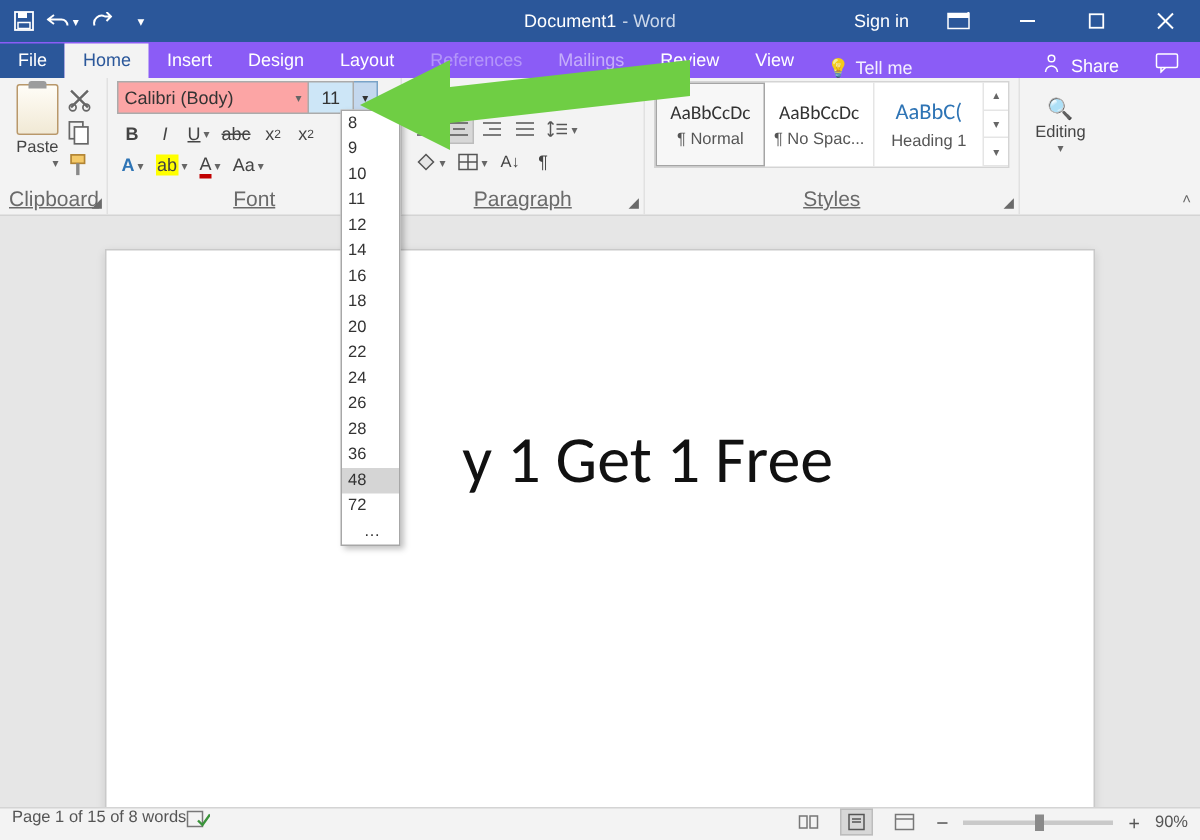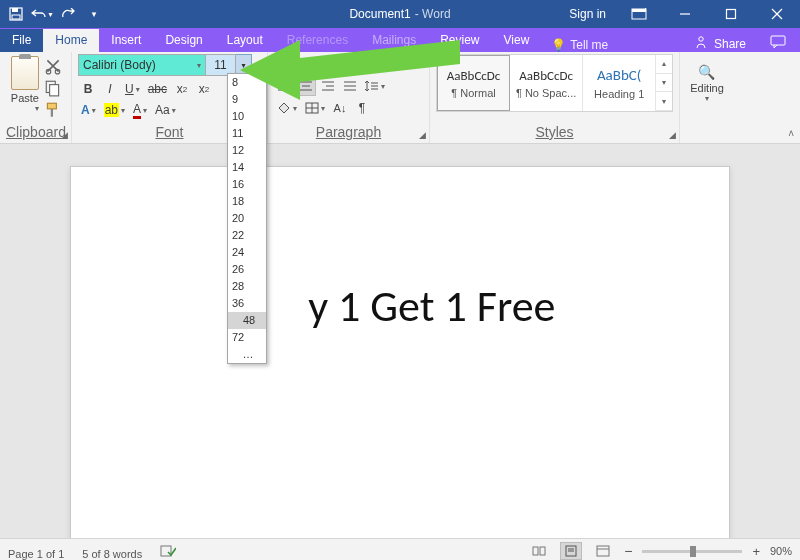--- a/index.html
+++ b/index.html
@@ -36,21 +36,21 @@
 
 .clip-icons { display: flex; gap: 2px; }
 .paste { display: flex; flex-direction: column; align-items: flex-end; justify-content: flex-start; width: 40px; padding-top: 2px; }
 .paste-icon { width: 28px; height: 34px; border: 1px solid #b9986a; background: linear-gradient(#fffdf7,#f1e9d5); border-radius: 2px; position: relative; }
 .paste-icon::before { content: ""; position: absolute; top: -3px; left: 7px; width: 12px; height: 5px; background: #9c9c9c; border-radius: 2px 2px 0 0; }
 .paste-label { font-size: 11px; color: #444; margin-top: 2px; }
 .cut-icon,.copy-icon,.fmt-icon { width: 18px; height: 18px; display:block; }
 
 
 .font-row1 { display: flex; align-items: center; gap: 0; }
-.font-name { width: 128px; height: 22px; border: 1px solid #ababab; background: #5eead4; font-size: 12px; padding: 0 4px; display: flex; align-items: center; justify-content: space-between; color: #333; }
+.font-name { width: 128px; height: 22px; border: 1px solid #ababab; background: #fca5a5; font-size: 12px; padding: 0 4px; display: flex; align-items: center; justify-content: space-between; color: #333; }
 .font-size { width: 30px; height: 22px; border: 1px solid #ababab; border-left: none; background: #fff; font-size: 12px; display: flex; align-items: center; justify-content: center; color: #333; }
 .font-size.sel { background: #cde6f7; }
 .font-size-drop { width: 16px; height: 22px; border: 1px solid #7aa3c7; border-left: none; background: #c4d8ee; display: flex; align-items: center; justify-content: center; font-size: 8px; color: #333; }
 
 
 .para .rbtn svg { display:block; }
 
 
 .styles-gallery { display: flex; border: 1px solid #d4d4d4; background: #fff; height: 58px; }
 .style-item { width: 74px; border-right: 1px solid #e5e5e5; display: flex; flex-direction: column; align-items: center; justify-content: center; gap: 4px; font-size: 11px; color: #555; }
@@ -70,28 +70,28 @@
 
 
 .canvas { position: absolute; top: 144px; left: 0; right: 0; bottom: 22px; background: #e6e6e6; overflow: hidden; }
 .page { position: absolute; top: 22px; left: 70px; width: 660px; height: 520px; background: #fff; border: 1px solid #c9c9c9; box-shadow: 0 2px 6px rgba(0,0,0,.12); }
 .doc-h { position: absolute; top: 112px; left: 0; right: 0; text-align: center; font-family: Calibri, sans-serif; font-size: 44px; color: #111; font-weight: 400; }
 .doc-sub { position: absolute; top: 194px; left: 0; right: 0; text-align: center; font-family: Calibri, sans-serif; font-size: 14px; color: #222; }
 
 
 .size-list { position: absolute; top: 73px; left: 227px; width: 40px; background: #fff; border: 1px solid #a7a7a7; box-shadow: 2px 2px 4px rgba(0,0,0,.25); z-index: 50; }
 .size-list div { height: 17px; font-size: 11px; color: #333; padding-left: 4px; line-height: 17px; }
-.size-list div.hl { background: #d5d5d5; text-align: center; }
+.size-list div.hl { background: #d5d5d5; }
 .size-list .more { text-align: center; letter-spacing: 2px; }
 
 
 .arrow { position: absolute; z-index: 60; pointer-events: none; }
 
 
-.statusbar { position: absolute; bottom: 0; left: 0; right: 0; height: 22px; background: #f3f3f3; border-top: 1px solid #d4d4d4; display: flex; align-items: flex-end; font-size: 11px; color: #555; padding: 0 8px; gap: 18px; }
+.statusbar { position: absolute; bottom: 0; left: 0; right: 0; height: 22px; background: #f3f3f3; border-top: 1px solid #d4d4d4; display: flex; align-items: flex-start; font-size: 11px; color: #555; padding: 0 8px; }
 .statusbar .sb-right { margin-left: auto; display: flex; align-items: center; gap: 10px; }
 .zoom-slider { width: 100px; height: 3px; background: #c9c9c9; position: relative; }
 .zoom-slider .thumb { position: absolute; top: -4px; left: 48px; width: 6px; height: 11px; background: #8a8a8a; }
 .view-btn { width: 22px; height: 18px; display: flex; align-items: center; justify-content: center; color: #666; border:1px solid transparent; }
 .view-btn.active { background: #d7d7d7; border-color:#bcbcbc; }
 
 .dim { color: #8a8a8a; }
 </style>
 </head>
 <body>

